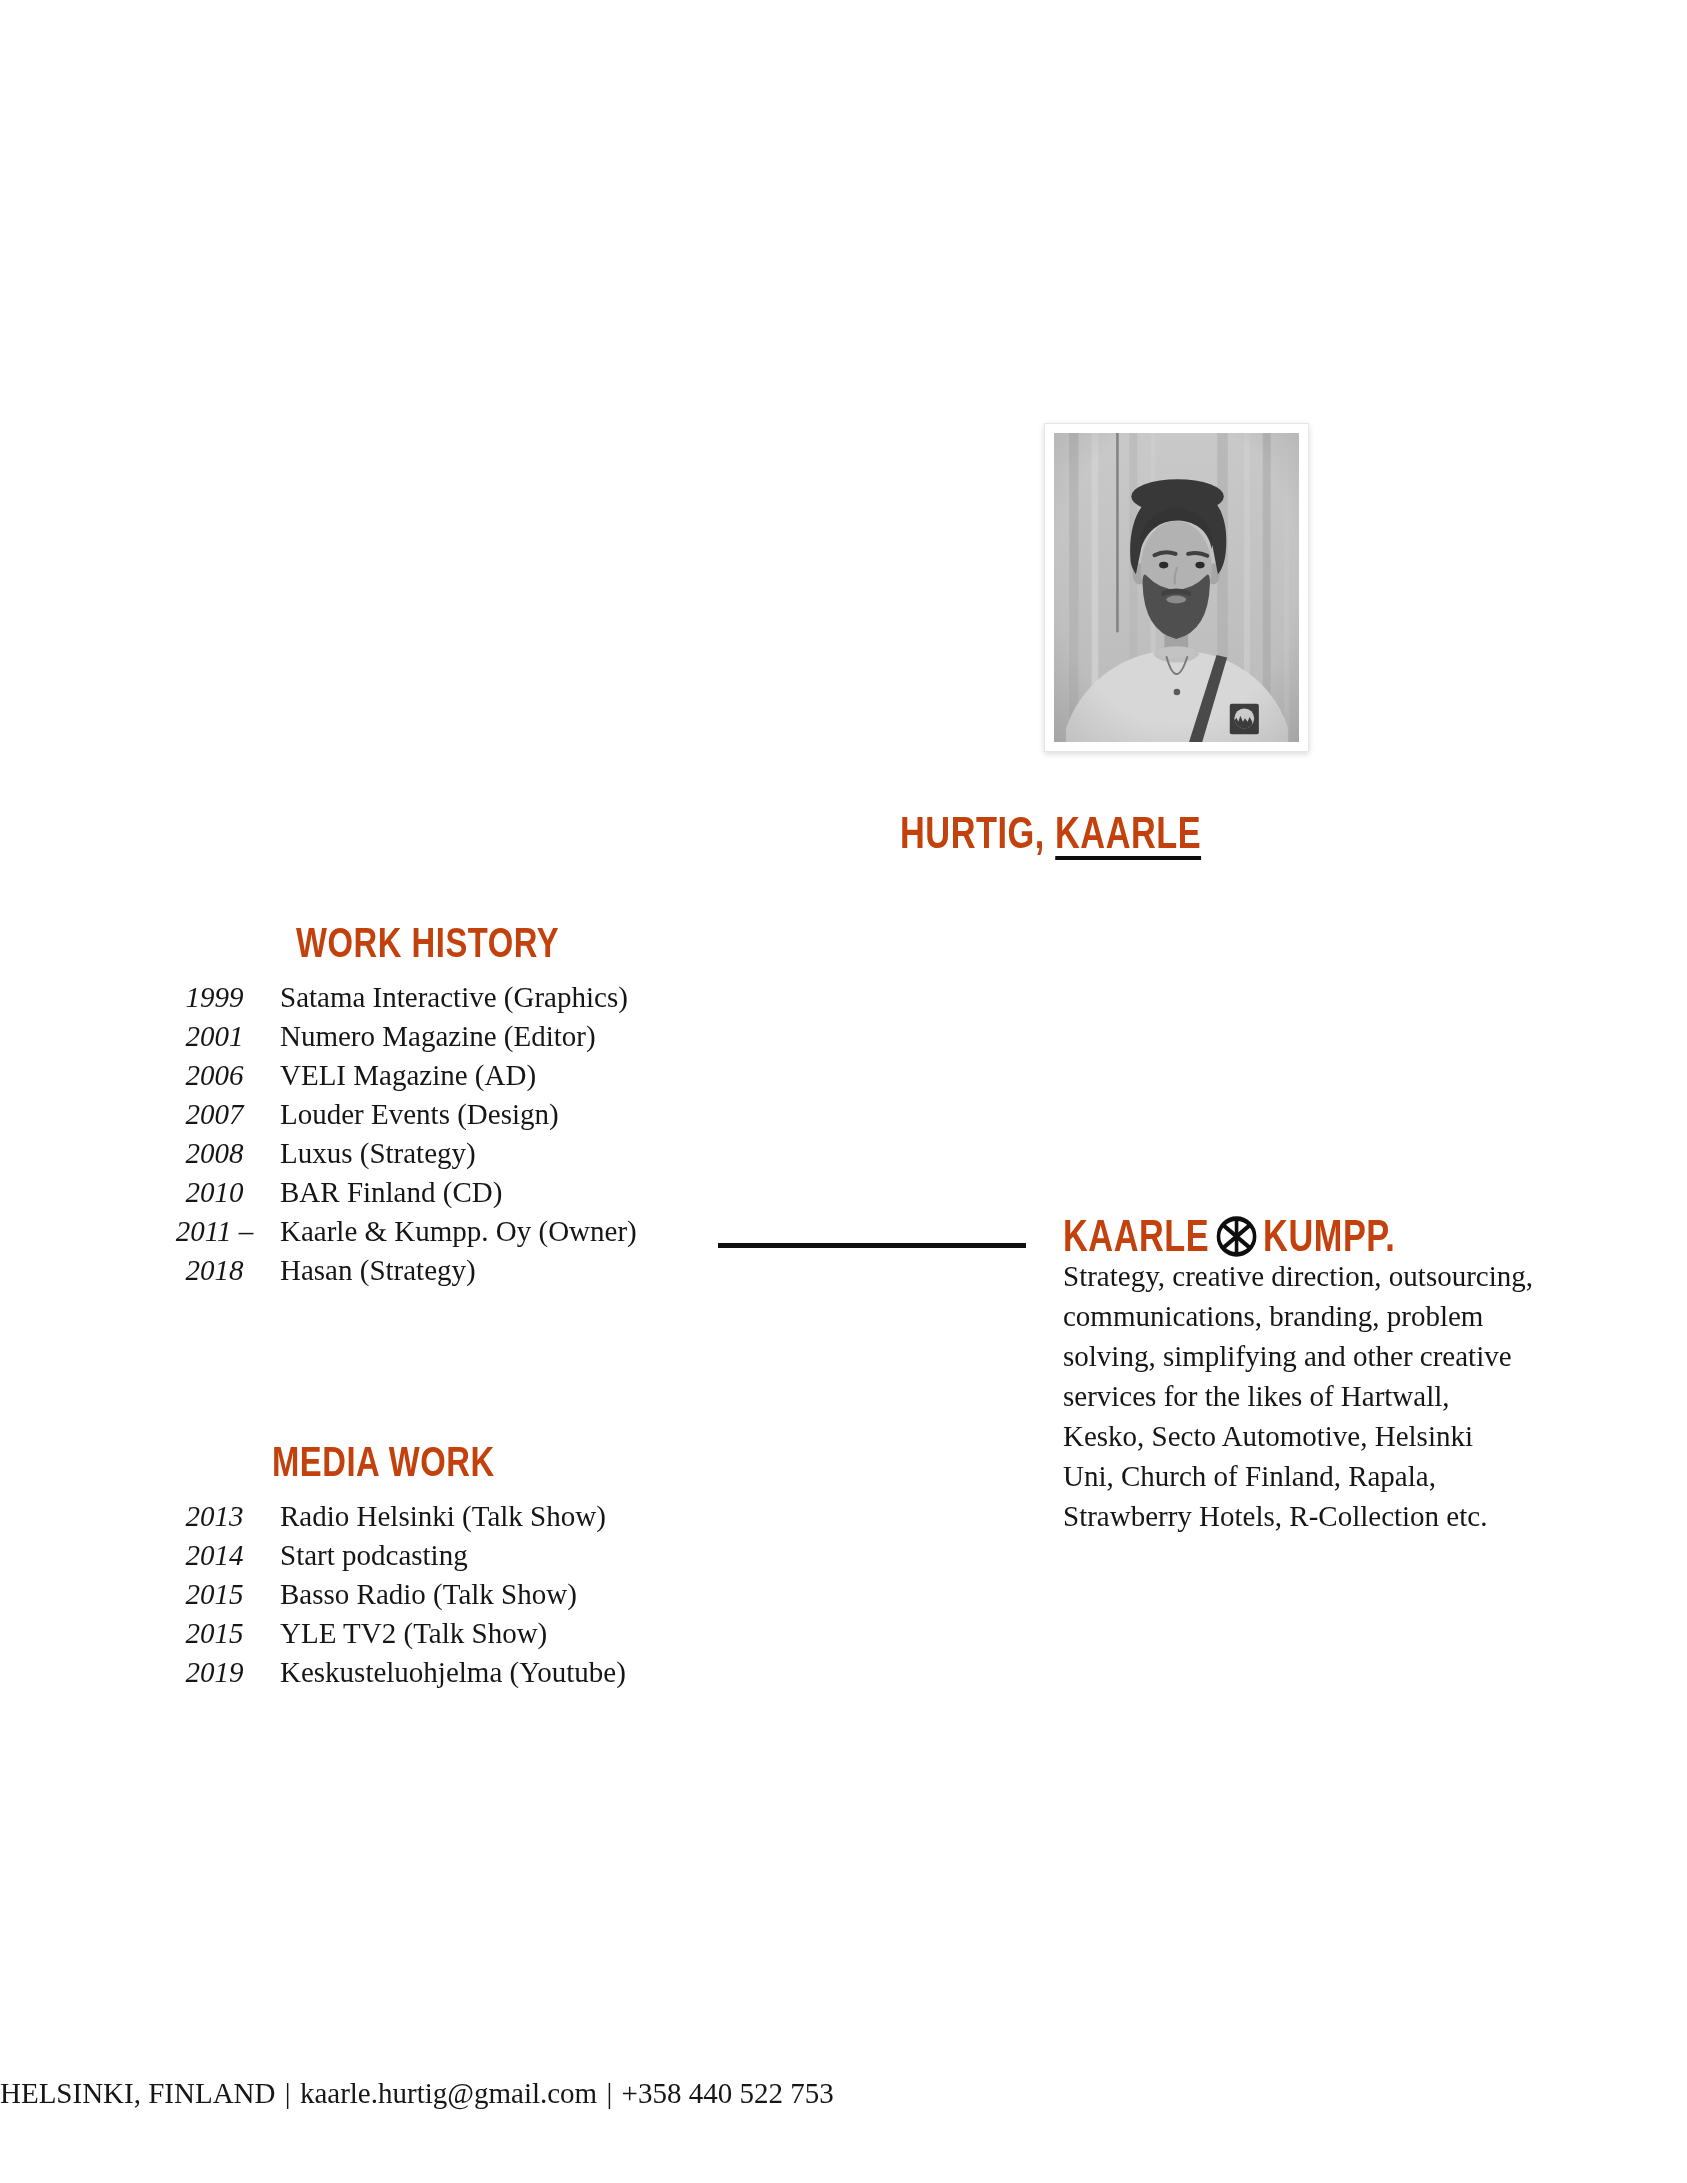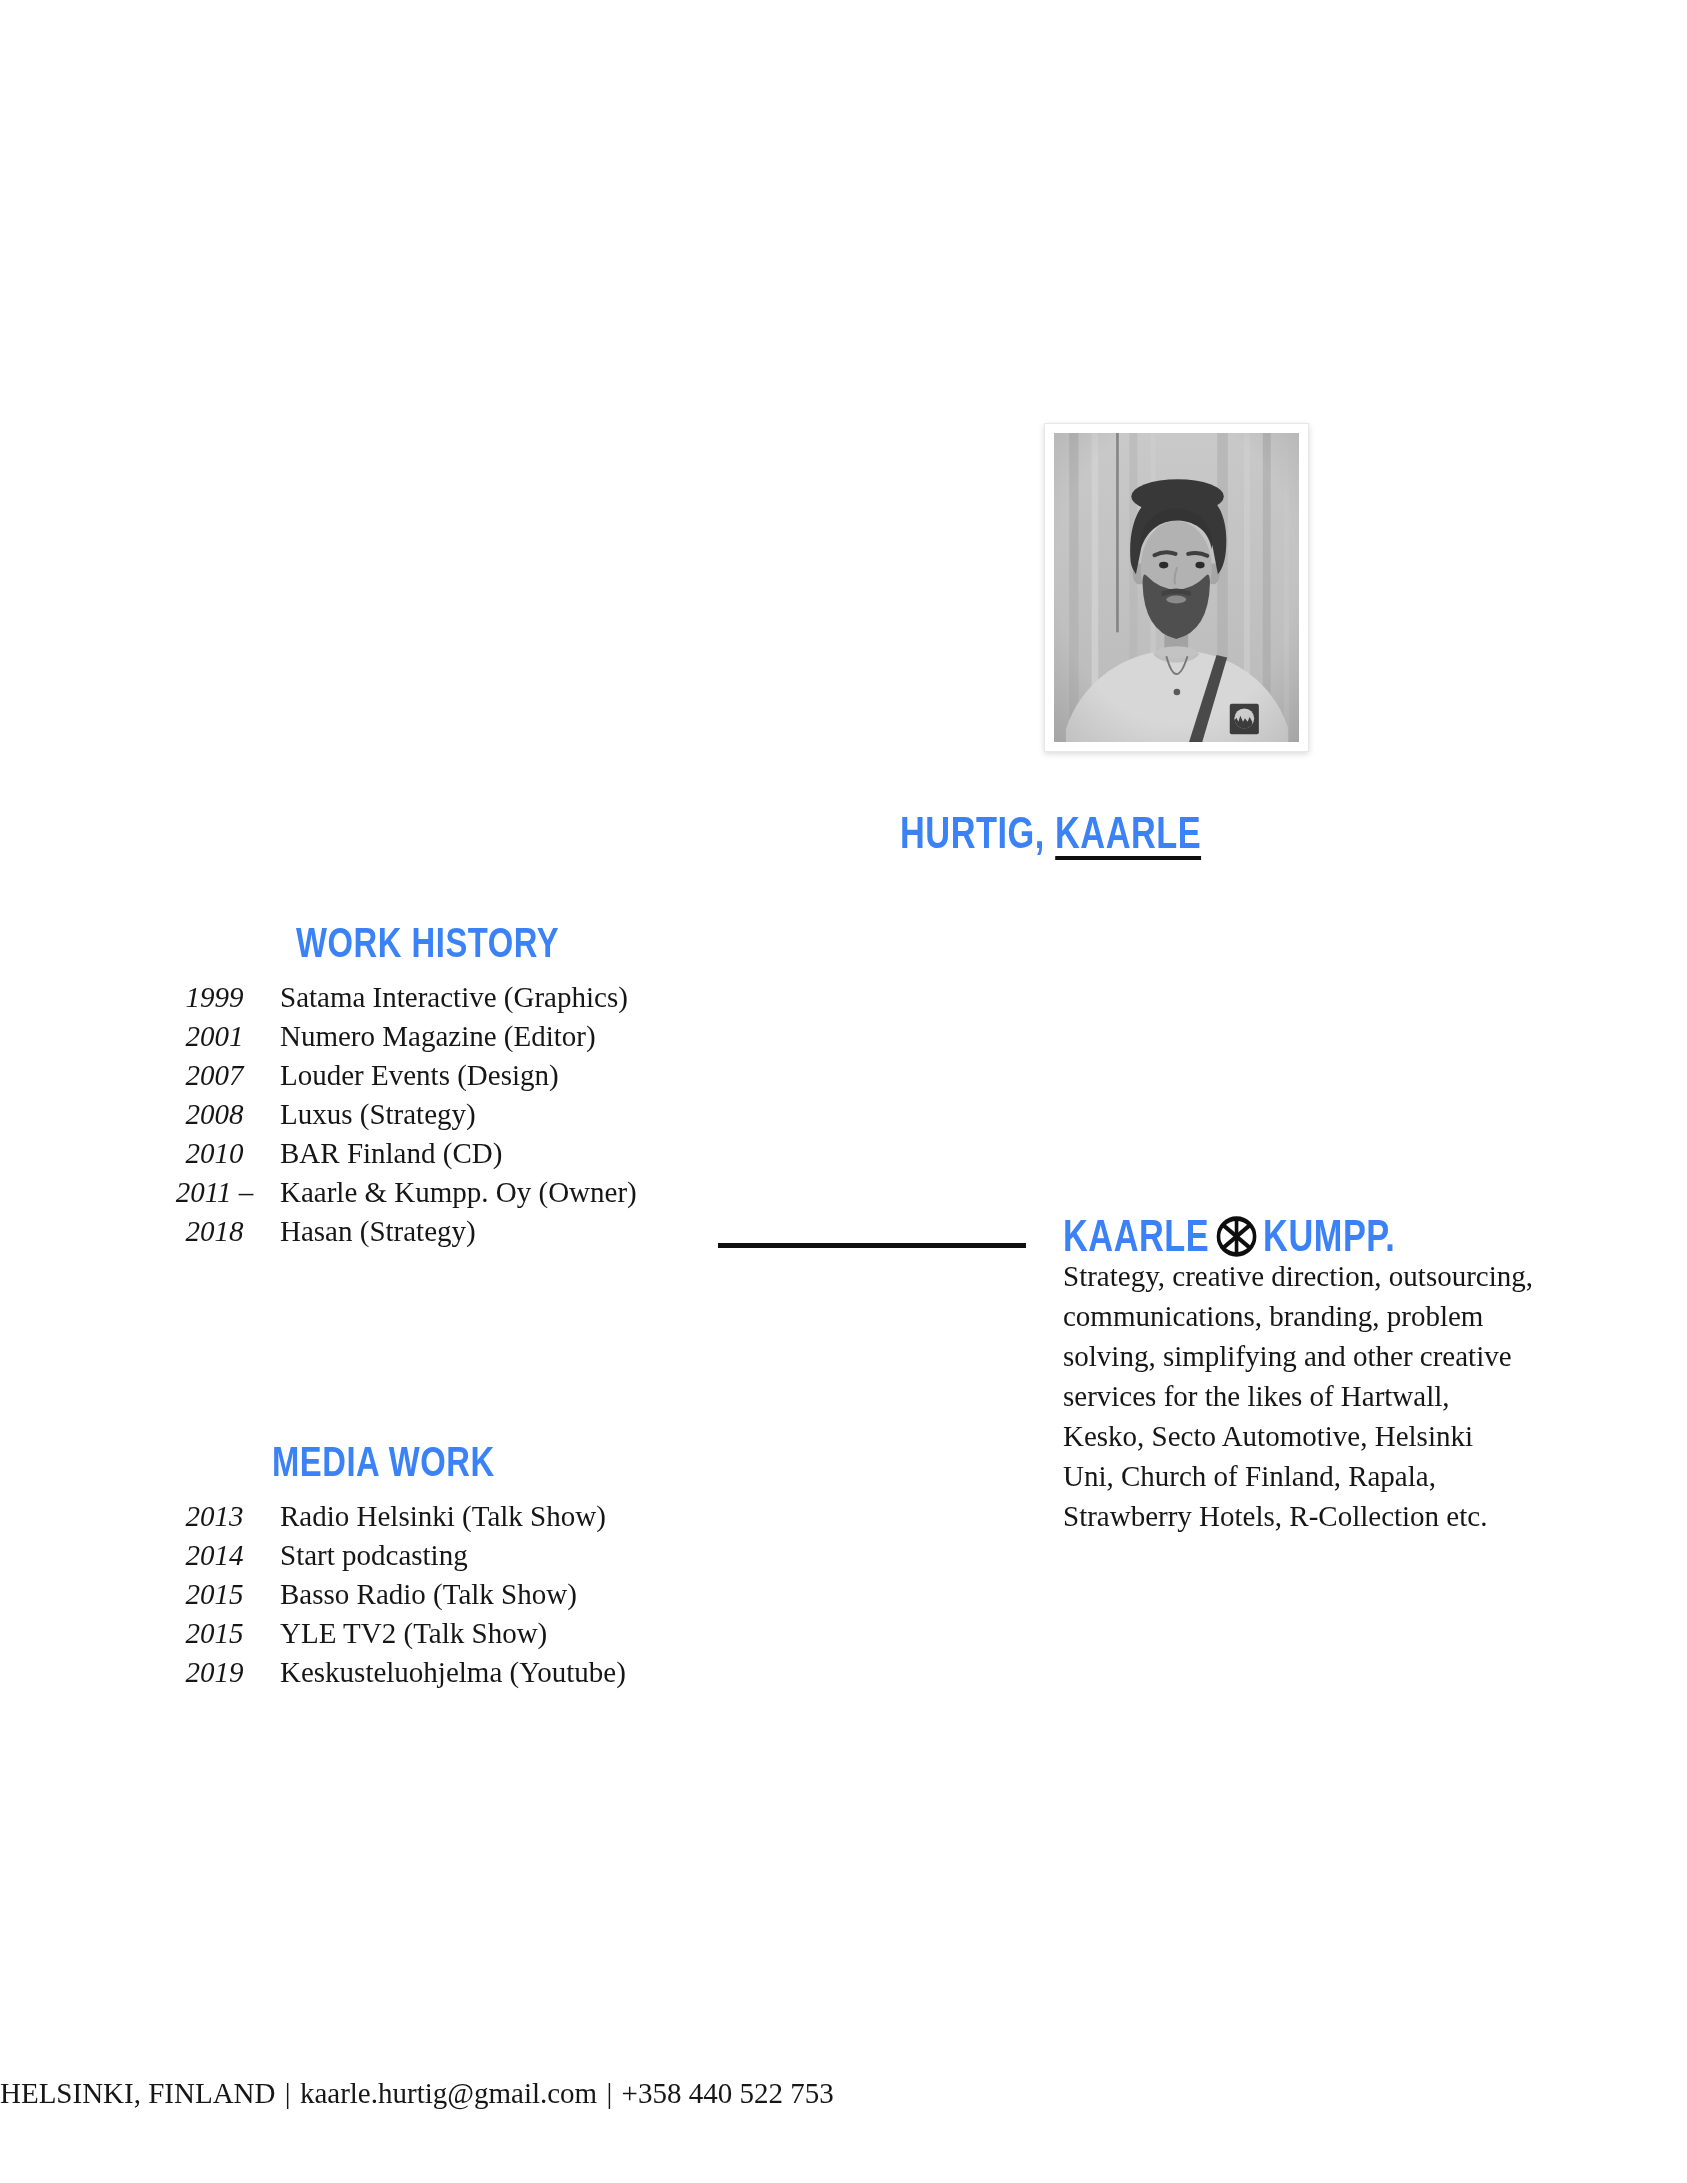--- a/index.html
+++ b/index.html
@@ -1,21 +1,21 @@
 <!DOCTYPE html>
 <html style="font-size:10.6px"><head>
 <meta charset="utf-8">
 <style>
   html,body{margin:0;padding:0;background:#ffffff;}
   .page{position:relative;width:1687px;height:2183px;background:#ffffff;
         font-family:"Liberation Serif",serif;color:#161616;overflow:hidden;}
   .abs{position:absolute;}
 
   
-  .sans{font-family:"Liberation Sans",sans-serif;font-weight:700;color:#3b82f6;}
+  .sans{font-family:"Liberation Sans",sans-serif;font-weight:700;color:#c2410c;}
   .cond{display:inline-block;transform:scaleX(0.78);transform-origin:0 50%;
         white-space:nowrap;letter-spacing:0.7px;}
 
   
   .photo-frame{left:1044px;top:423px;width:265px;height:329px;background:#fff;
                border:0.7px solid #e7e7e7;box-shadow:0 2px 6px rgba(0,0,0,.15);
                padding:8.6px;box-sizing:border-box;}
   .photo-frame svg{display:block;width:100%;height:100%;}
 
   
@@ -134,20 +134,24 @@
       <div class="row">
         <span class="year">1999</span>
         <span class="label">Satama Interactive (Graphics)</span>
       </div>
 
       <div class="row">
         <span class="year">2001</span>
         <span class="label">Numero Magazine (Editor)</span>
       </div>
 
+      <div class="row">
+        <span class="year">2006</span>
+        <span class="label">VELI Magazine (AD)</span>
+      </div>
 
       <div class="row">
         <span class="year">2007</span>
         <span class="label">Louder Events (Design)</span>
       </div>
 
       <div class="row">
         <span class="year">2008</span>
         <span class="label">Luxus (Strategy)</span>
       </div>

